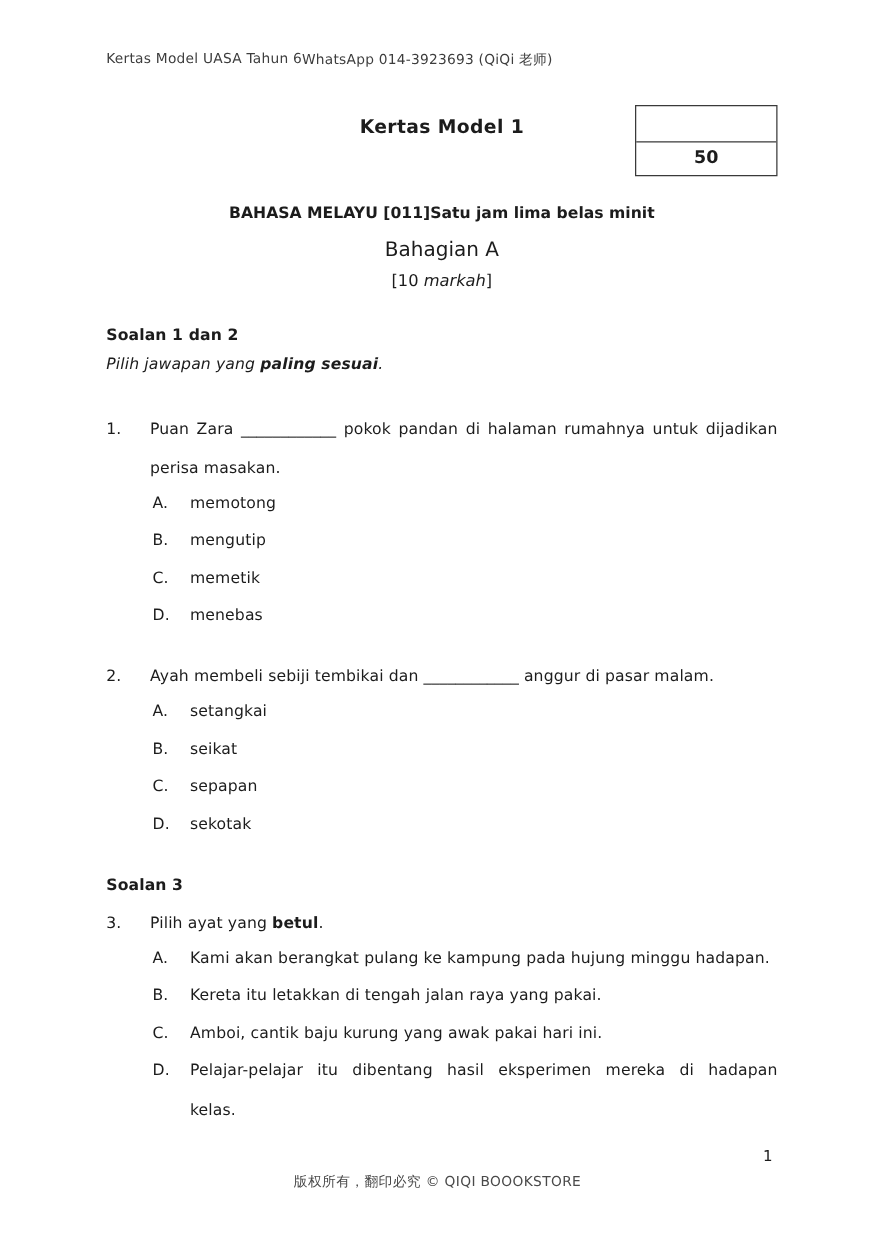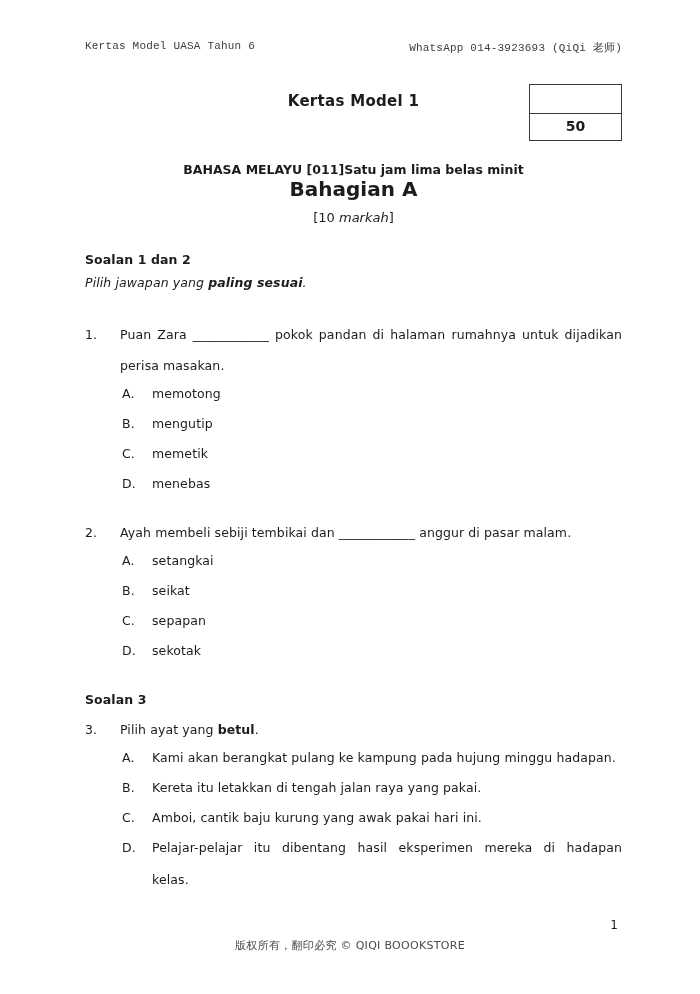--- a/index.html
+++ b/index.html
@@ -10,39 +10,38 @@
     height: 994px;
     background: #ffffff;
     font-family: "DejaVu Sans", sans-serif;
     color: #1c1c1c;
     padding: 40px 78px 0 85px;
     overflow: hidden;
   }
   
   .header {
     display: flex;
-    justify-content: space-between;
+    justify-content: flex-start;
     font-size: 11px;
     color: #3d3d3d;
     letter-spacing: 0.2px;
-    font-family: Liberation Mono, monospace;
   }
   
   .titlebar { position: relative; margin-top: 37px; height: 20px; }
   .title {
     text-align: center;
     font-size: 15px;
     font-weight: bold;
     letter-spacing: 0.3px;
   }
   .scorebox {
     position: absolute;
     right: 0;
     top: -8px;
-    width: 93px;
+    width: 114px;
     height: 57px;
     border: 1.5px solid #3a3a3a;
     background: #fff;
   }
   .scorebox .cell-top {
     height: 29px;
     border-bottom: 1.5px solid #3a3a3a;
   }
   .scorebox .cell-bottom {
     height: 24px;
@@ -54,23 +53,24 @@
   }
   
   .subjectrow {
     margin-top: 50px;
     display: flex;
     justify-content: center;
     font-weight: bold;
     font-size: 12.5px;
   }
   .section-name {
-    text-align: center;
-    font-weight: bold;
-    font-size: 20px;
+    margin-top: 13px;
+    text-align: center;
+    font-weight: normal;
+    font-size: 16px;
   }
   .section-marks {
     margin-top: 9px;
     text-align: center;
     font-size: 13px;
   }
   
   .soalan-heading {
     font-weight: bold;
     font-size: 12.5px;

